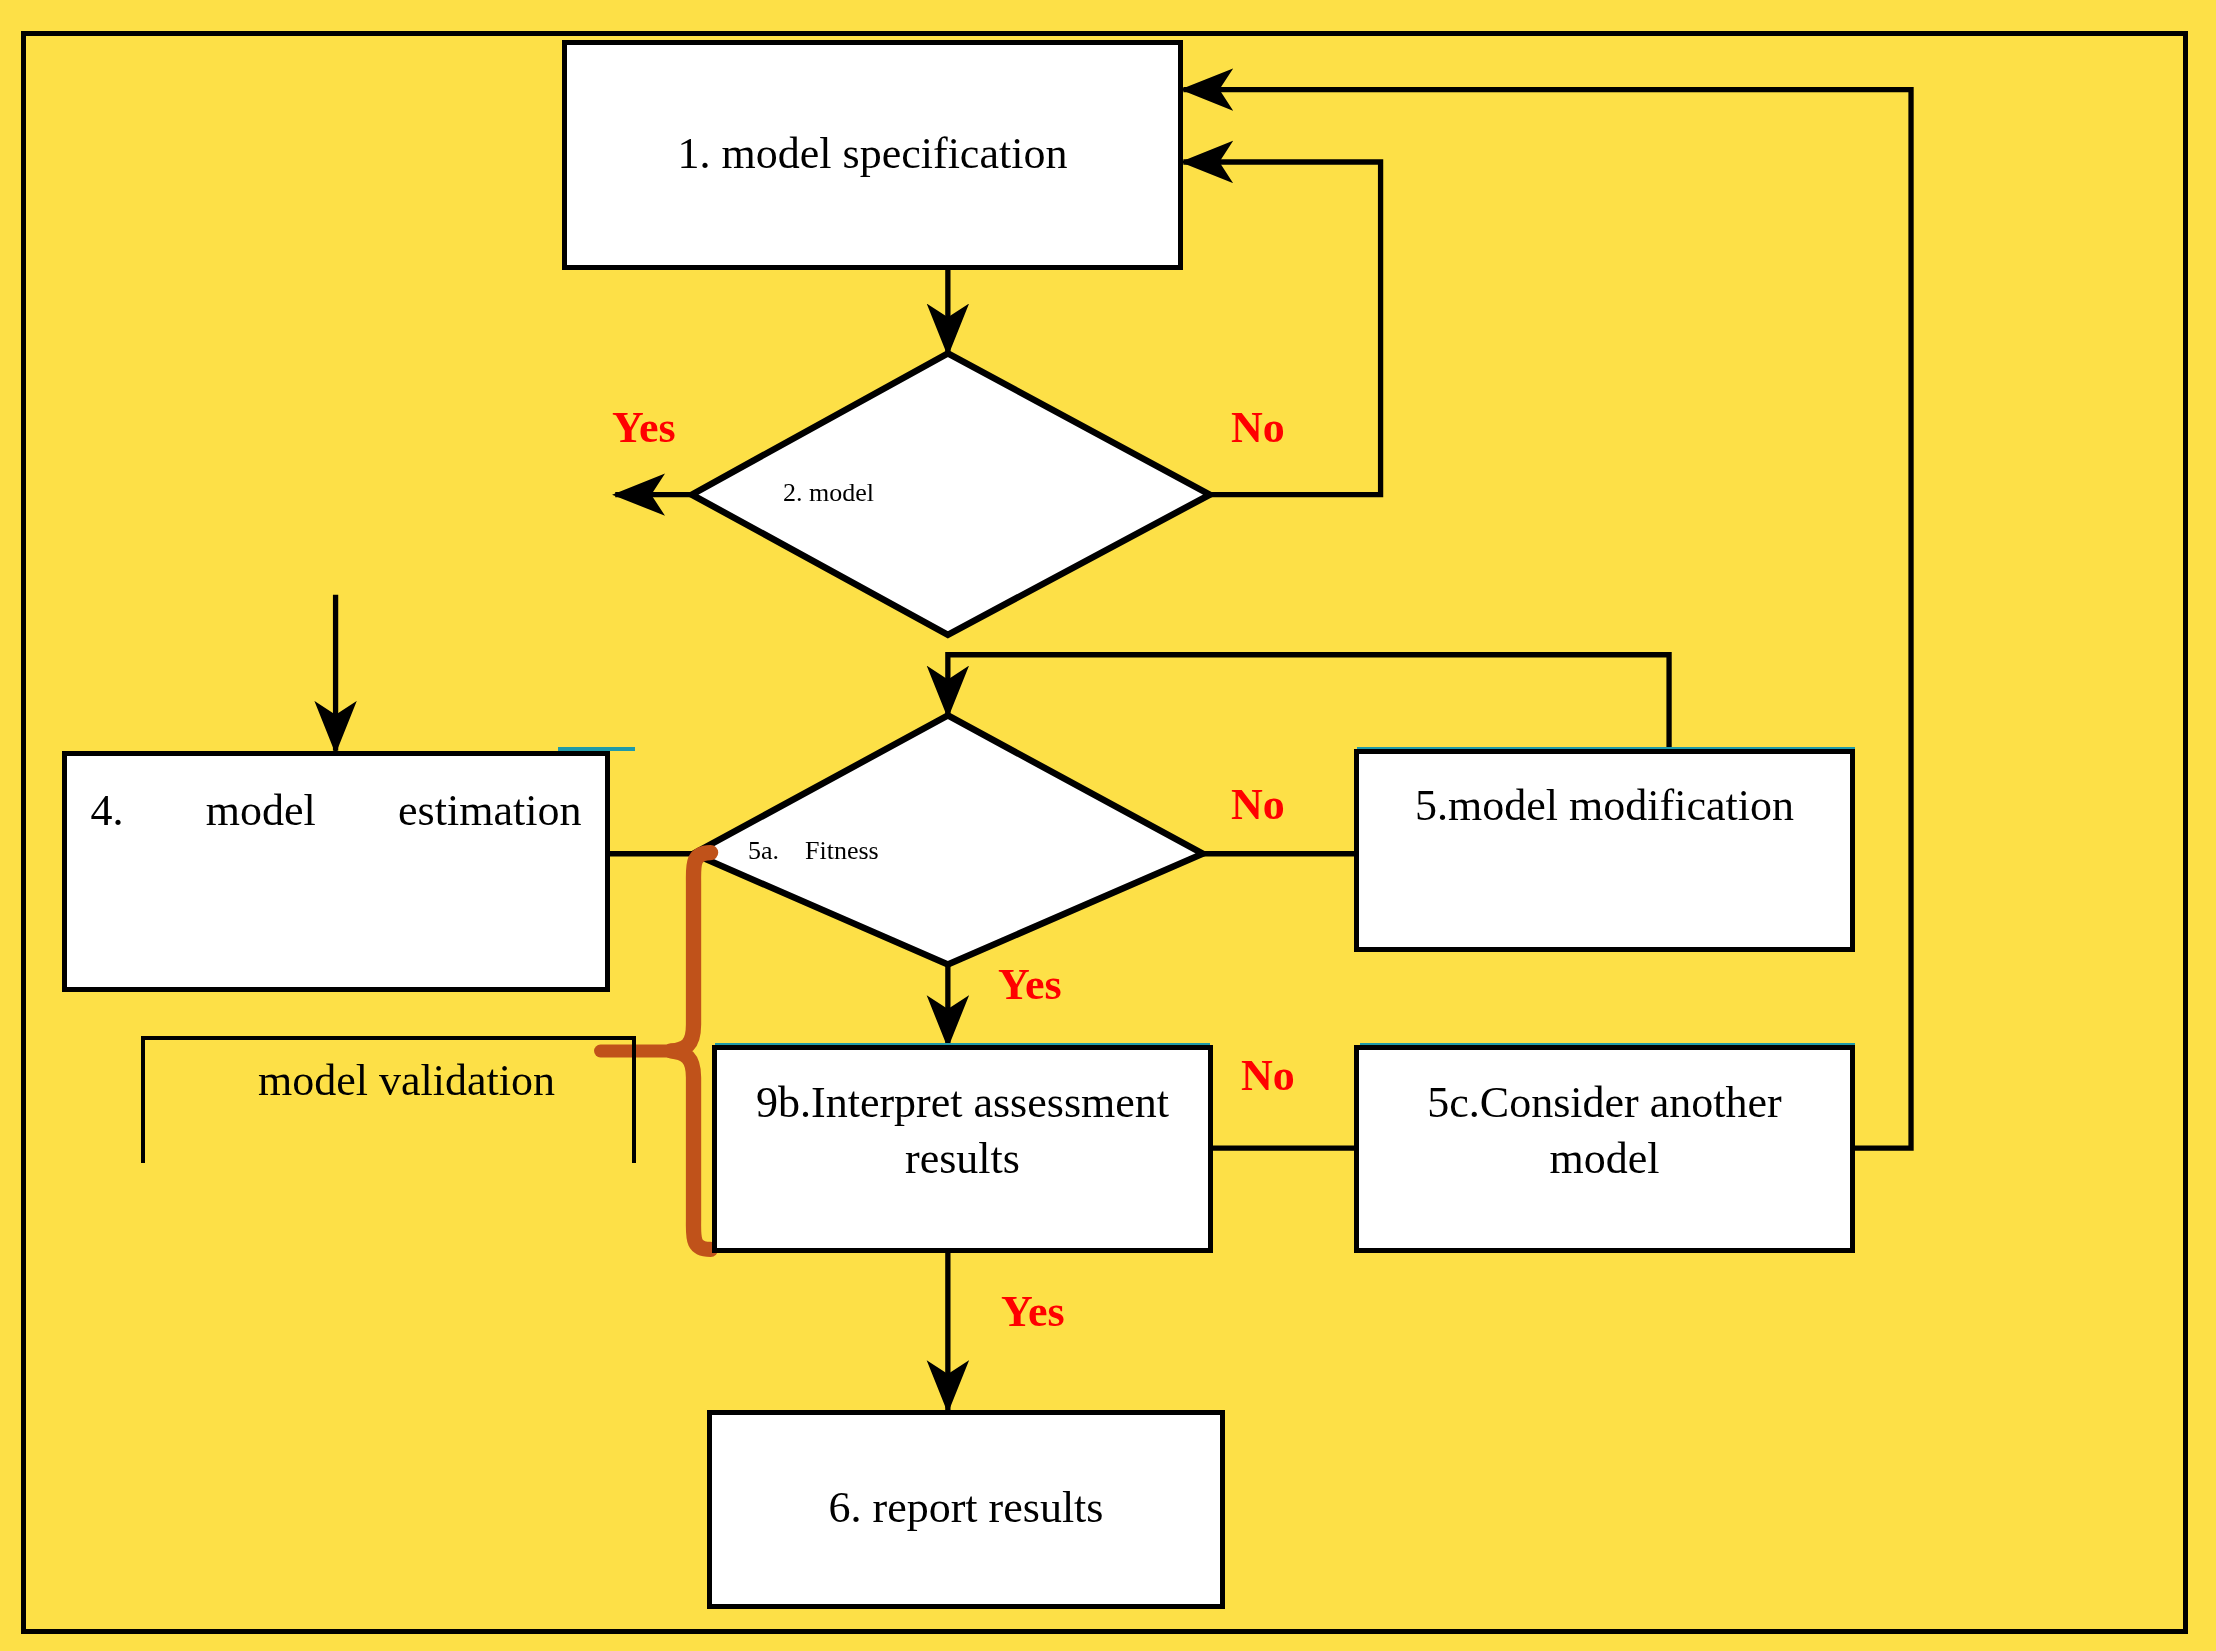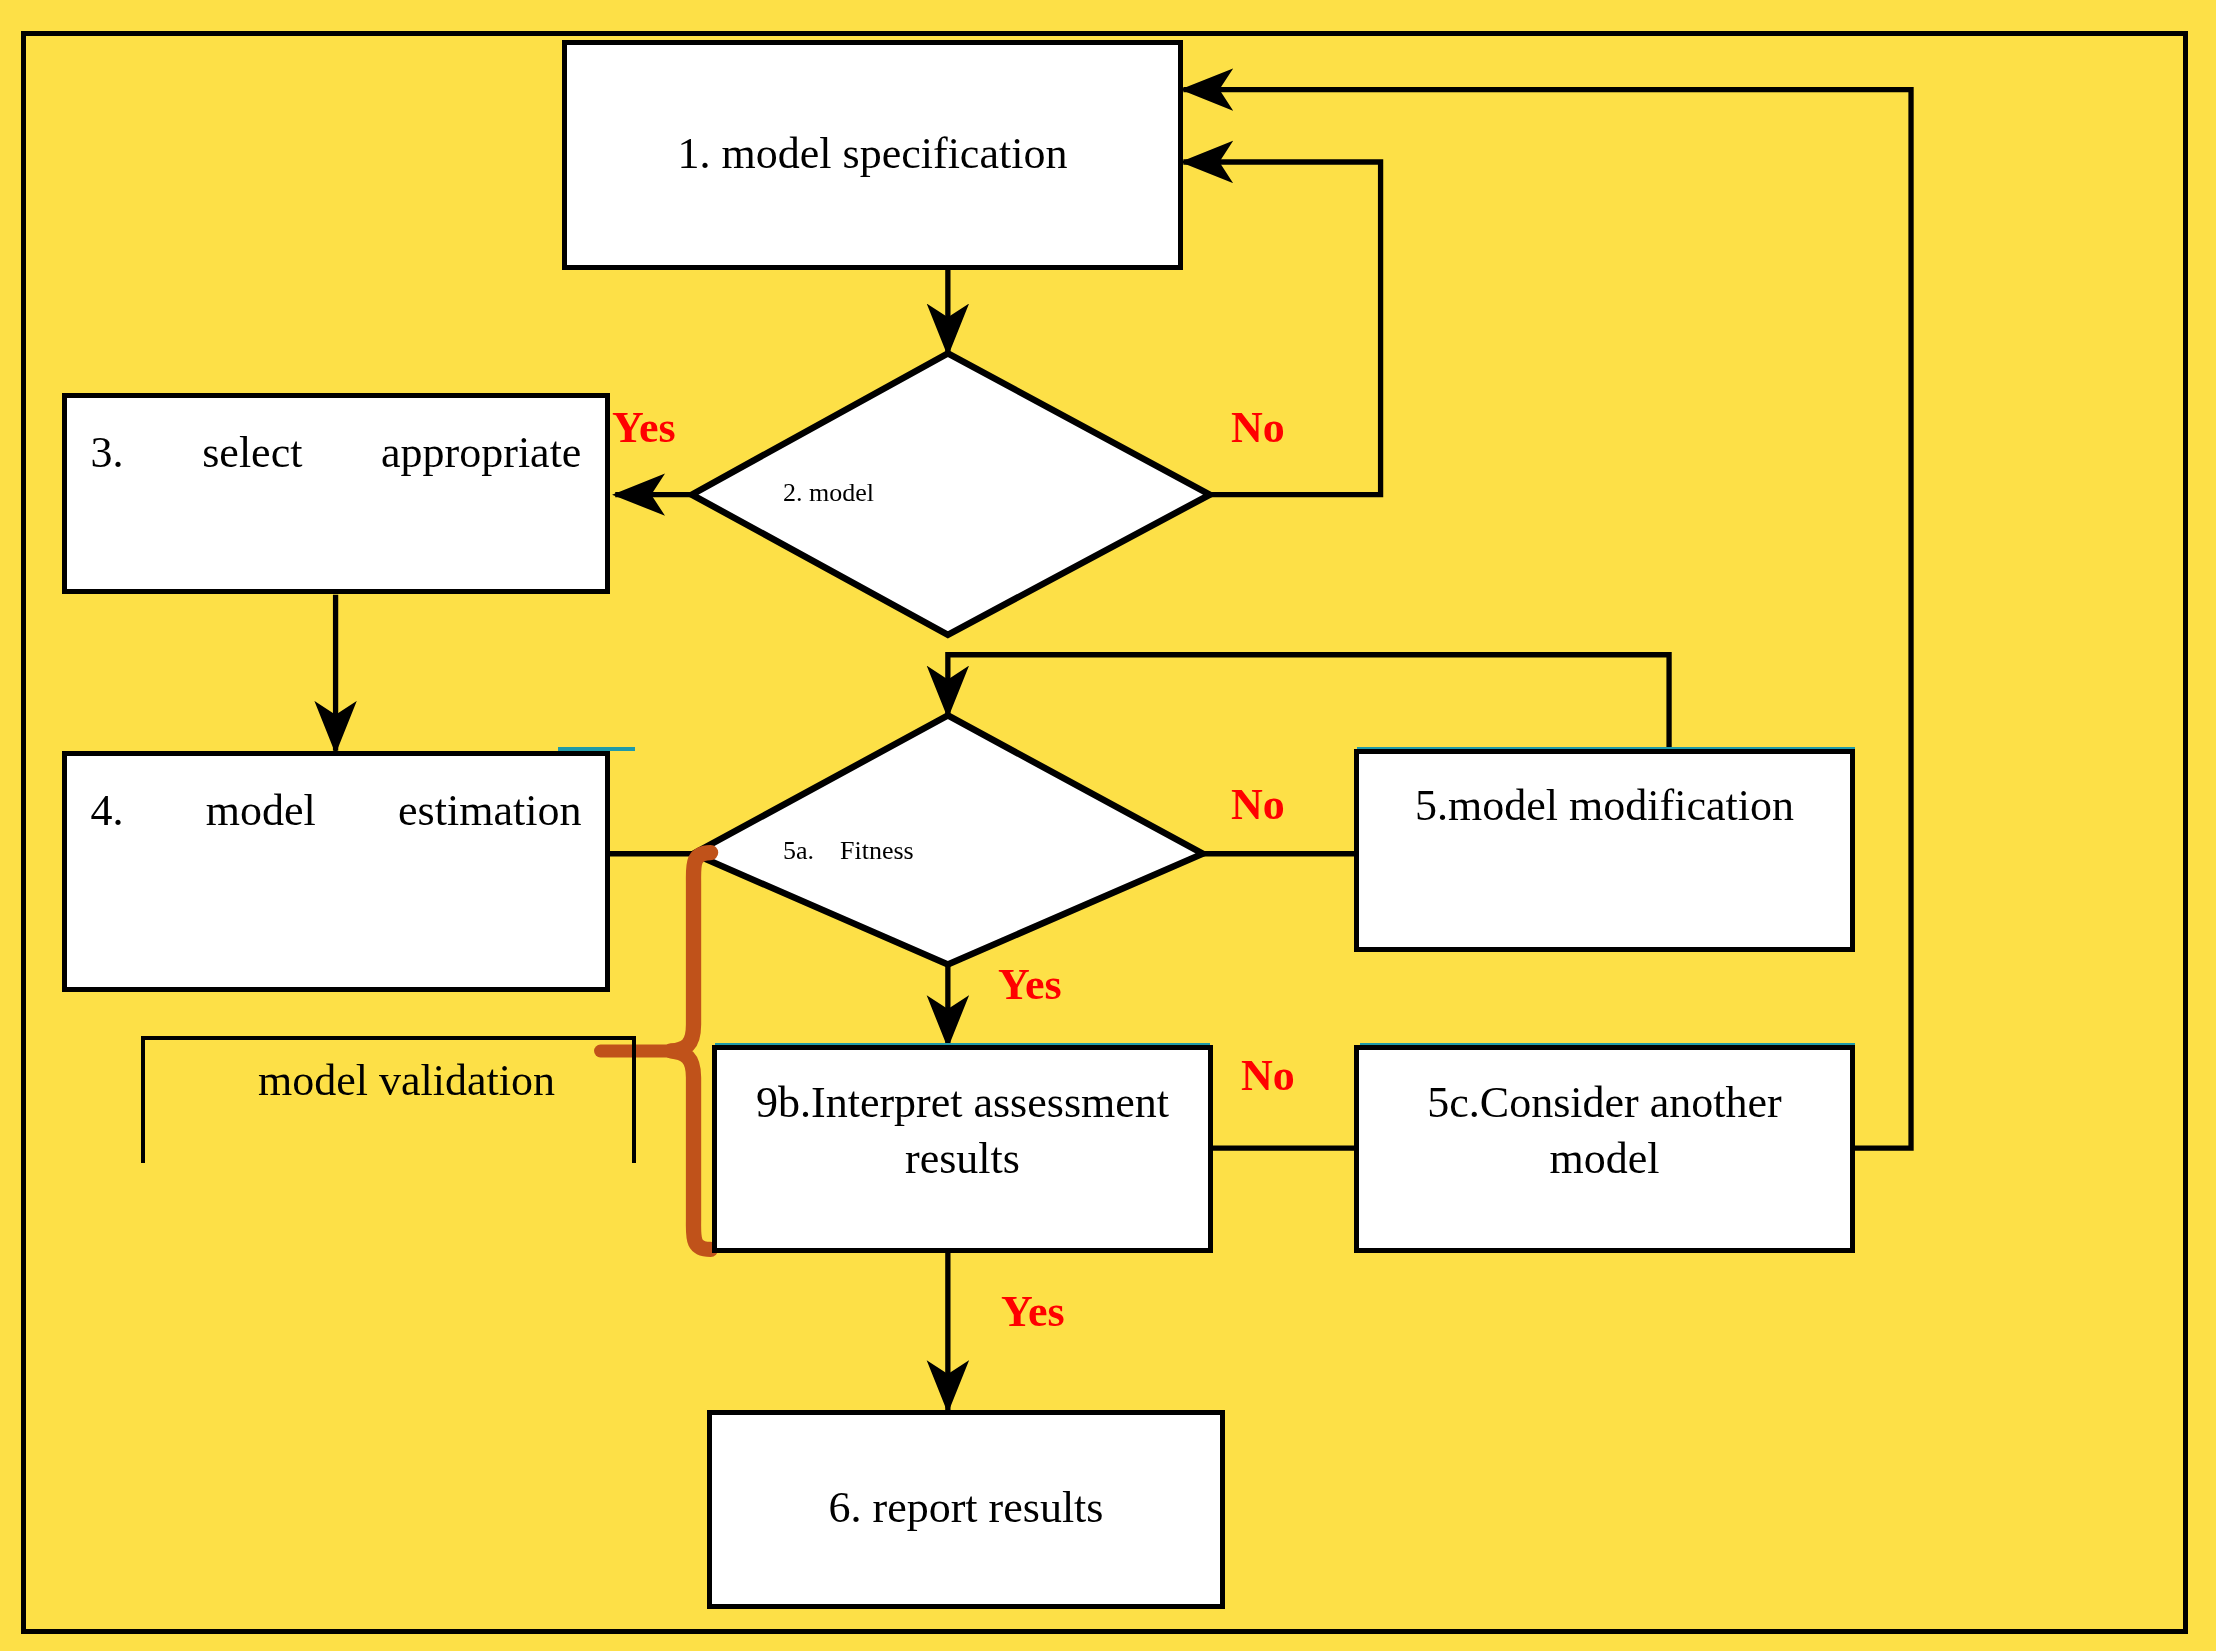--- a/index.html
+++ b/index.html
@@ -147,29 +147,26 @@
   <div class="teal-hint" style="left:1357px; top:747px; width:498px;"></div>
   <div class="teal-hint" style="left:715px; top:1043px; width:495px;"></div>
   <div class="teal-hint" style="left:1360px; top:1043px; width:495px;"></div>
 
   <div class="node node-center" style="left:562px; top:40px; width:621px; height:230px;">
     <div class="txt" style="top:81px;">1. model specification</div>
   </div>
 
   <div class="diamond-label" style="left:783px; top:478px; width:330px;">2. model</div>
 
-  <div class="node node-justify" style="left:62px; top:393px; width:548px; height:201px;">
-    <div class="txt" style="top:27px;">3.                  select appropriate</div>
-  </div>
 
   <div class="node node-justify" style="left:62px; top:751px; width:548px; height:241px;">
     <div class="txt" style="top:27px;">4.                  model estimation</div>
   </div>
 
-  <div class="diamond-label" style="left:783px; top:836px; width:330px;">5a.    Fitness</div>
+  <div class="diamond-label" style="left:748px; top:836px; width:330px;">5a.    Fitness</div>
 
   <div class="node node-left" style="left:1354px; top:749px; width:501px; height:203px;">
     <div class="txt" style="top:23.6px;">5.model modification</div>
   </div>
 
   <div class="node node-left" style="left:712px; top:1045px; width:501px; height:208px;">
     <div class="txt" style="top:25px;">9b.Interpret assessment results</div>
   </div>
 
   <div class="node node-left" style="left:1354px; top:1045px; width:501px; height:208px;">

